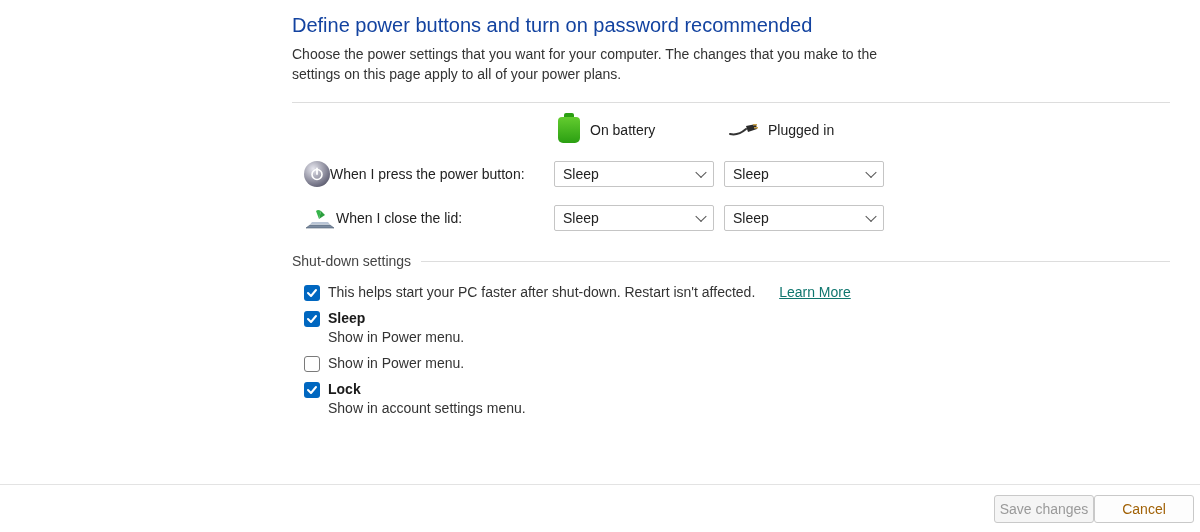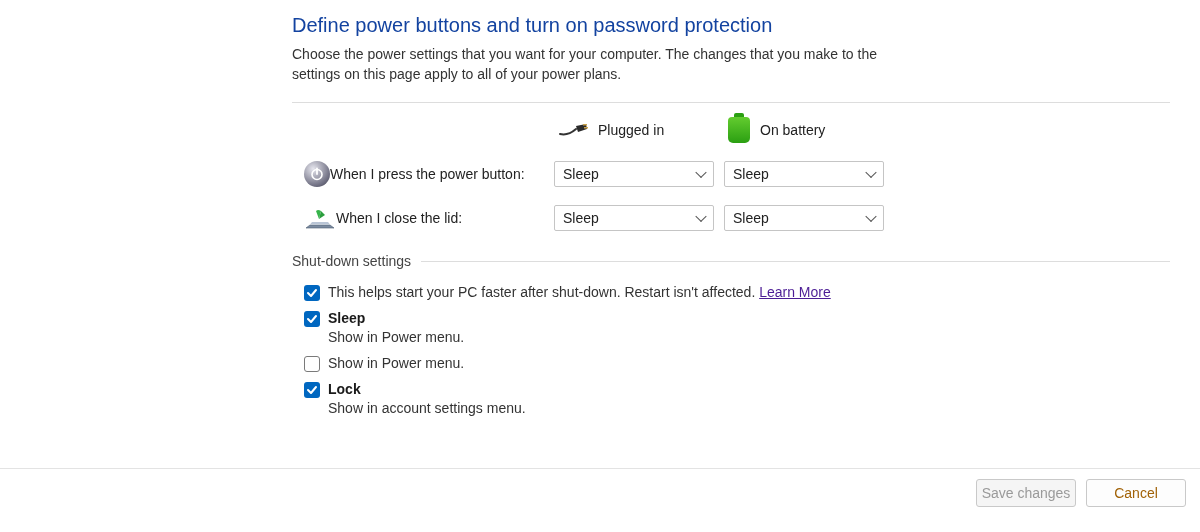--- a/index.html
+++ b/index.html
@@ -101,32 +101,31 @@
     display: flex;
     align-items: center;
     justify-content: center;
   }
   .checkbox.checked { background: #0067c0; }
   .checkbox.unchecked { border: 1.5px solid #7a7a7a; background: #fff; }
   .checkbox.checked svg { display: block; }
   .check-texts { line-height: 1.4; }
   .check-texts .title { font-weight: 600; color: #1a1a1a; }
   .check-texts .desc { color: #333; }
-  .link { color: #4c1d95; text-decoration: underline; cursor: pointer; }
+  .link { color: #0f766e; text-decoration: underline; cursor: pointer; margin-left: 20px; }
 
   .footer {
     position: absolute;
-    left: 0; right: 0; bottom: 16px;
+    left: 0; right: 0; bottom: 0;
     height: 48px;
     border-top: 1px solid #e3e3e3;
     display: flex;
     align-items: center;
     justify-content: flex-end;
-    padding-right: 14px;
-    gap: 10px;
+    padding-right: 6px;
     background: #fff;
   }
   .btn {
     min-width: 100px;
     height: 28px;
     border: 1px solid #c9c9c9;
     border-radius: 3px;
     background: #fdfdfd;
     font-size: 14px;
     display: flex;
@@ -166,43 +165,43 @@
     background: radial-gradient(circle at 35% 30%, #e6e6ee, #6d6d80 70%, #3b3b46);
     display:flex;align-items:center;justify-content:center;
   }
   .icon-lid { width: 32px; height: 22px; position: relative; }
 </style>
 </head>
 <body>
 
 <div class="content">
 
-  <h1 class="page-title">Define power buttons and turn on password protection</h1>
+  <h1 class="page-title">Define power buttons and turn on password recommended</h1>
   <div class="intro">Choose the power settings that you want for your computer. The changes that you make to the settings on this page apply to all of your power plans.</div>
 
   <div class="group-header">
     <span class="rule"></span>
   </div>
 
   <div class="power-grid">
     <div></div>
+    <div class="col-header">
+      <span class="icon-battery"></span>
+      <span>On battery</span>
+    </div>
     <div class="col-header">
       <span class="icon-plug">
         <svg viewBox="0 0 30 14" width="30" height="14">
           <path d="M2 11 Q10 13 18 6" stroke="#333" stroke-width="2" fill="none" stroke-linecap="round"></path>
           <path d="M18 3 L28 1 L29 6 L20 9 Z" fill="#2b2b2b"></path>
           <rect x="25" y="1" width="4" height="1.5" fill="#c9a24a"></rect>
           <rect x="26" y="4" width="4" height="1.5" fill="#c9a24a"></rect>
         </svg>
       </span>
       <span>Plugged in</span>
-    </div>
-    <div class="col-header">
-      <span class="icon-battery"></span>
-      <span>On battery</span>
     </div>
 
     <div class="row-label">
       <span class="icon-power">
         <svg width="14" height="14" viewBox="0 0 14 14">
           <circle cx="7" cy="7.5" r="5" stroke="#fff" stroke-width="1.6" fill="none"></circle>
           <line x1="7" y1="1.5" x2="7" y2="7" stroke="#fff" stroke-width="1.8" stroke-linecap="round"></line>
         </svg>
       </span>
       <span>When I press the power button:</span>

